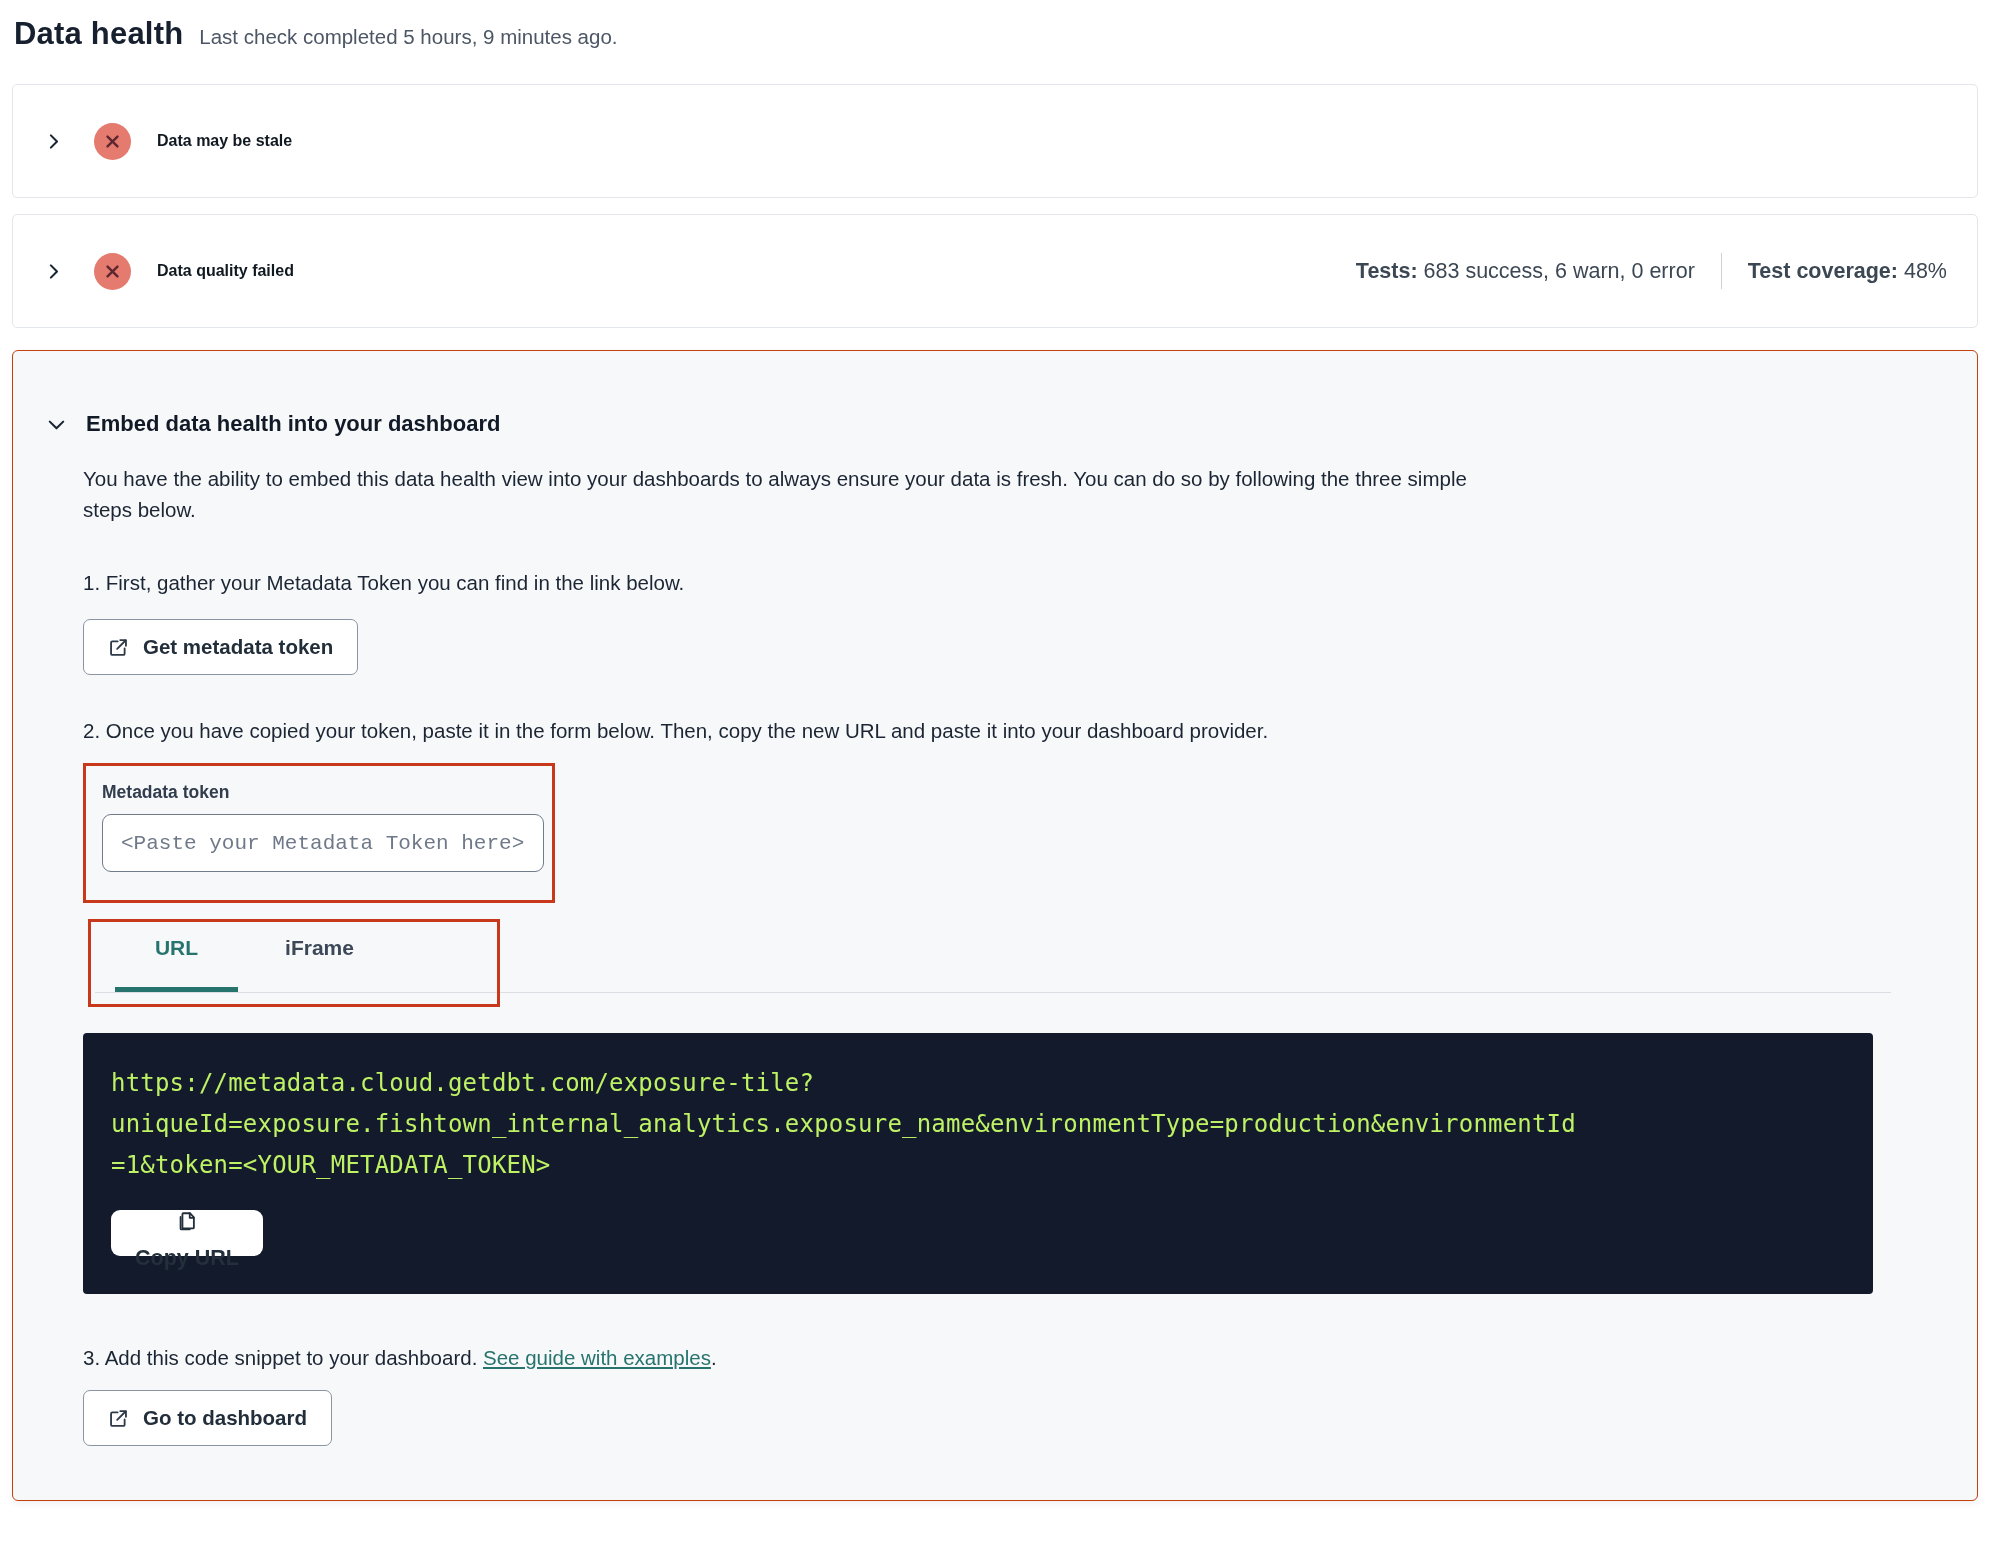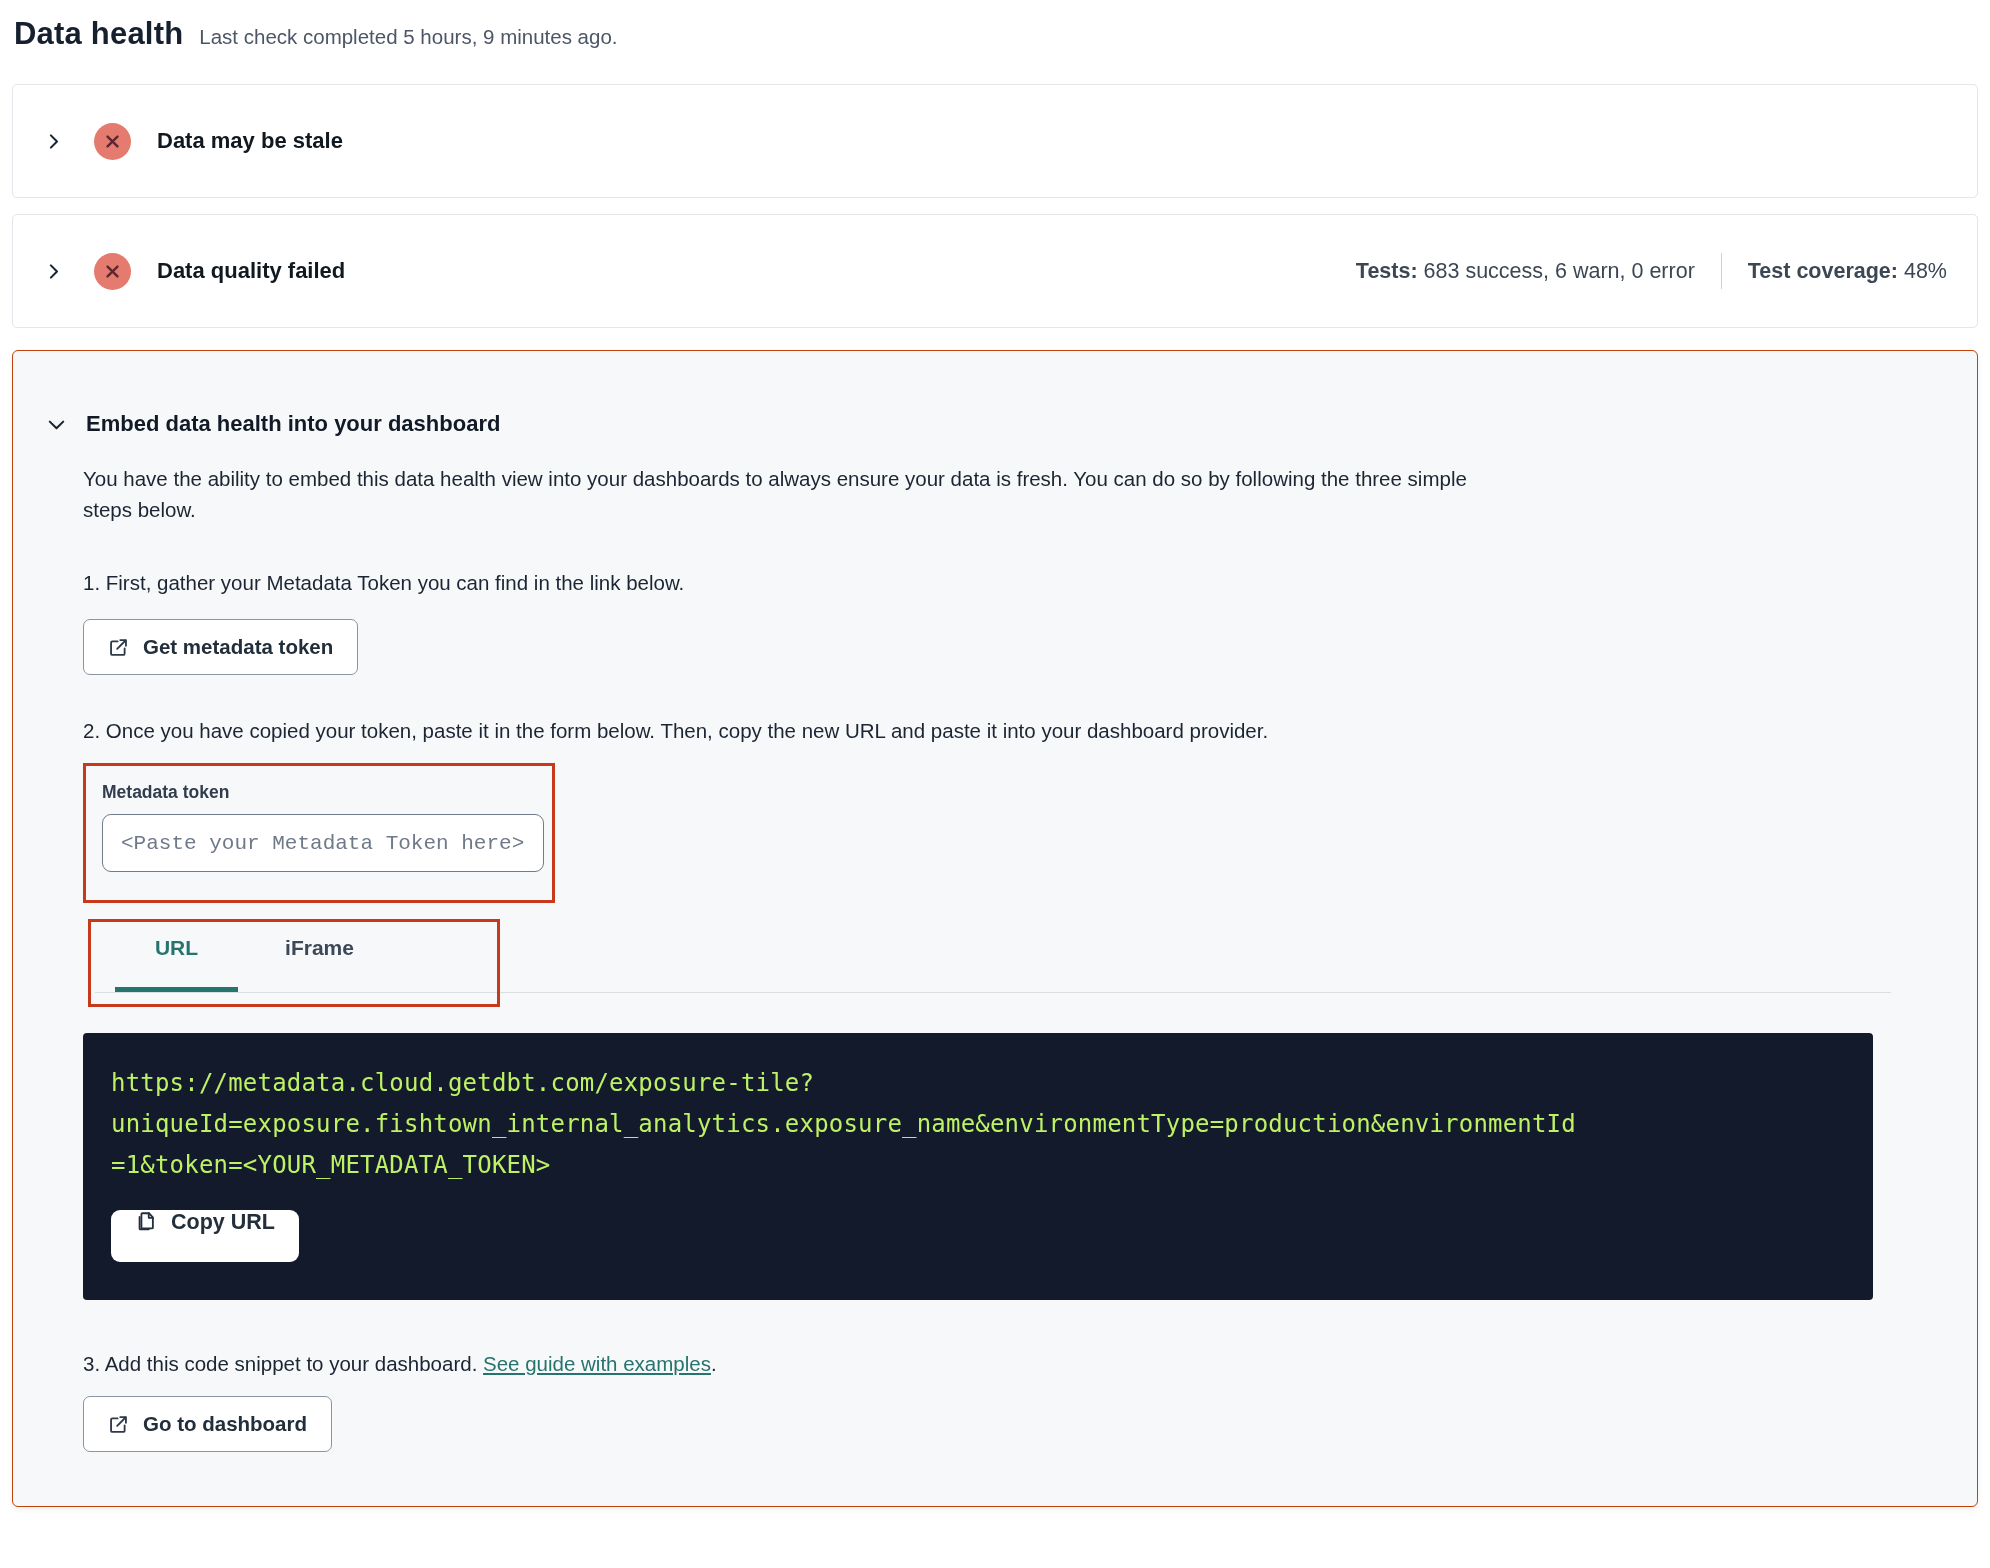--- a/index.html
+++ b/index.html
@@ -18,21 +18,21 @@
   
   .card { background:#fff; border:1px solid #e3e6ea; border-radius:5px; }
   .card-row { display:flex; align-items:center; height:112px; padding:0 30px; }
   .card-a { margin-top:32px; }
   .card-b { margin-top:16px; }
   .chev { flex:0 0 auto; display:flex; align-items:center; cursor:pointer; }
   .status-dot {
     width:37px; height:37px; border-radius:50%; background:#e57a6e;
     display:flex; align-items:center; justify-content:center; margin:0 26px 0 30px;
   }
-  .card-title { font-size:22px; font-weight:700; color:#101820; }
+  .card-title { font-size:16px; font-weight:700; color:#101820; }
   .stats { margin-left:auto; display:flex; align-items:center; font-size:21.5px; color:#3c4754; }
   .stat b { font-weight:700; }
   .stat-divider { width:1px; height:36px; background:#ccd2d9; margin:0 26px; }
 
   
   .card3 {
     margin-top:22px; background:#f7f8fa; border:1px solid #c2410c; border-radius:6px;
     box-shadow:0 3px 6px rgba(16,24,40,.06);
     padding:60px 70px 54px 70px;
   }
@@ -76,24 +76,24 @@
   
   .code-block {
     margin-top:24px; width:1790px; background:#121a2b; border-radius:4px;
     padding:30px 24px 38px 28px;
   }
   .code-line {
     font-family:"DejaVu Sans Mono", monospace; font-size:24px; line-height:41px;
     color:#bef264; letter-spacing:.2px; white-space:pre;
   }
   .copy-btn {
-    margin-top:24px; height:52px; padding:0 24px;
+    margin-top:24px; height:46px; padding:0 24px;
     background:#fff; border:none; border-radius:9px;
-    display:inline-flex; align-items:flex-start; gap:14px;
-    font-family:"Liberation Sans",sans-serif; font-weight:700; font-size:21.5px; color:#232f3b; cursor:pointer;
+    display:inline-flex; align-items:center; gap:14px;
+    font-family:"Liberation Sans",sans-serif; font-weight:700; font-size:21.5px; color:#232f3b; cursor:pointer;flex-direction:column;
   }
 
   .step3-line { margin-top:52px; font-size:20.5px; color:#1b2533; }
   .guide-link { color:#27736d; text-decoration:underline; cursor:pointer; }
   .btn-dash { margin-top:20px; }
 </style>
 </head>
 <body>
 
 <div class="page">

